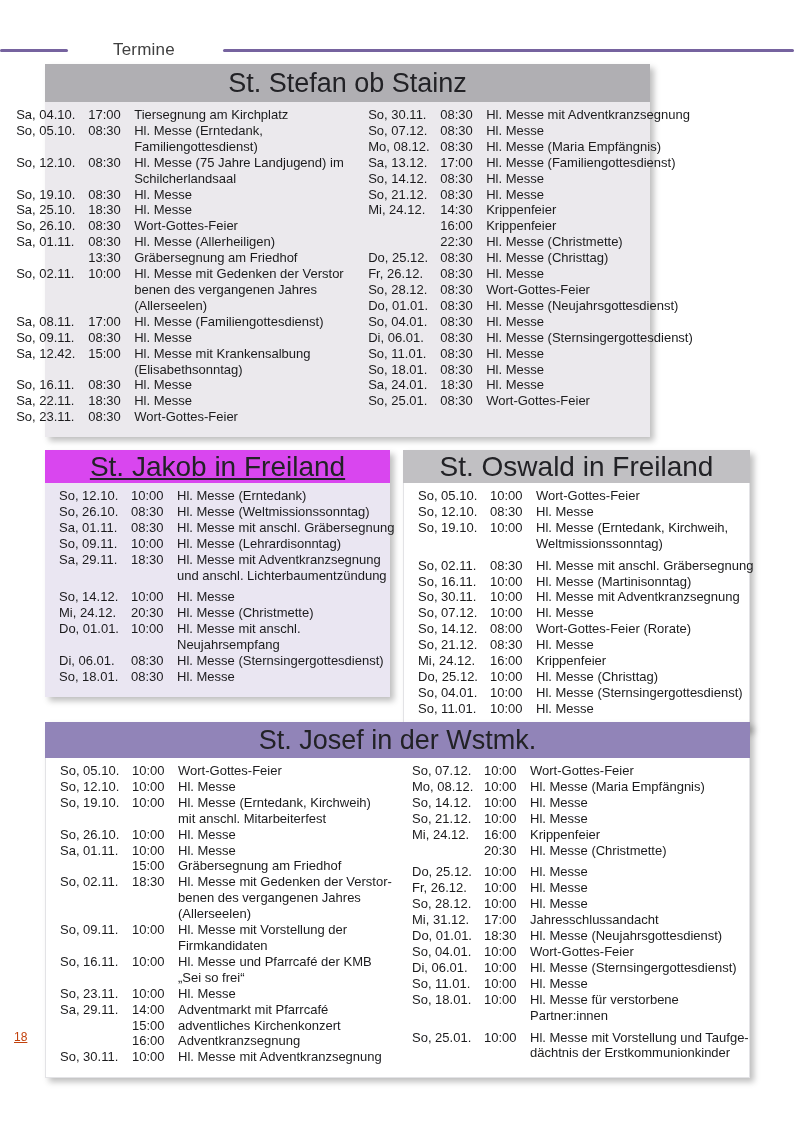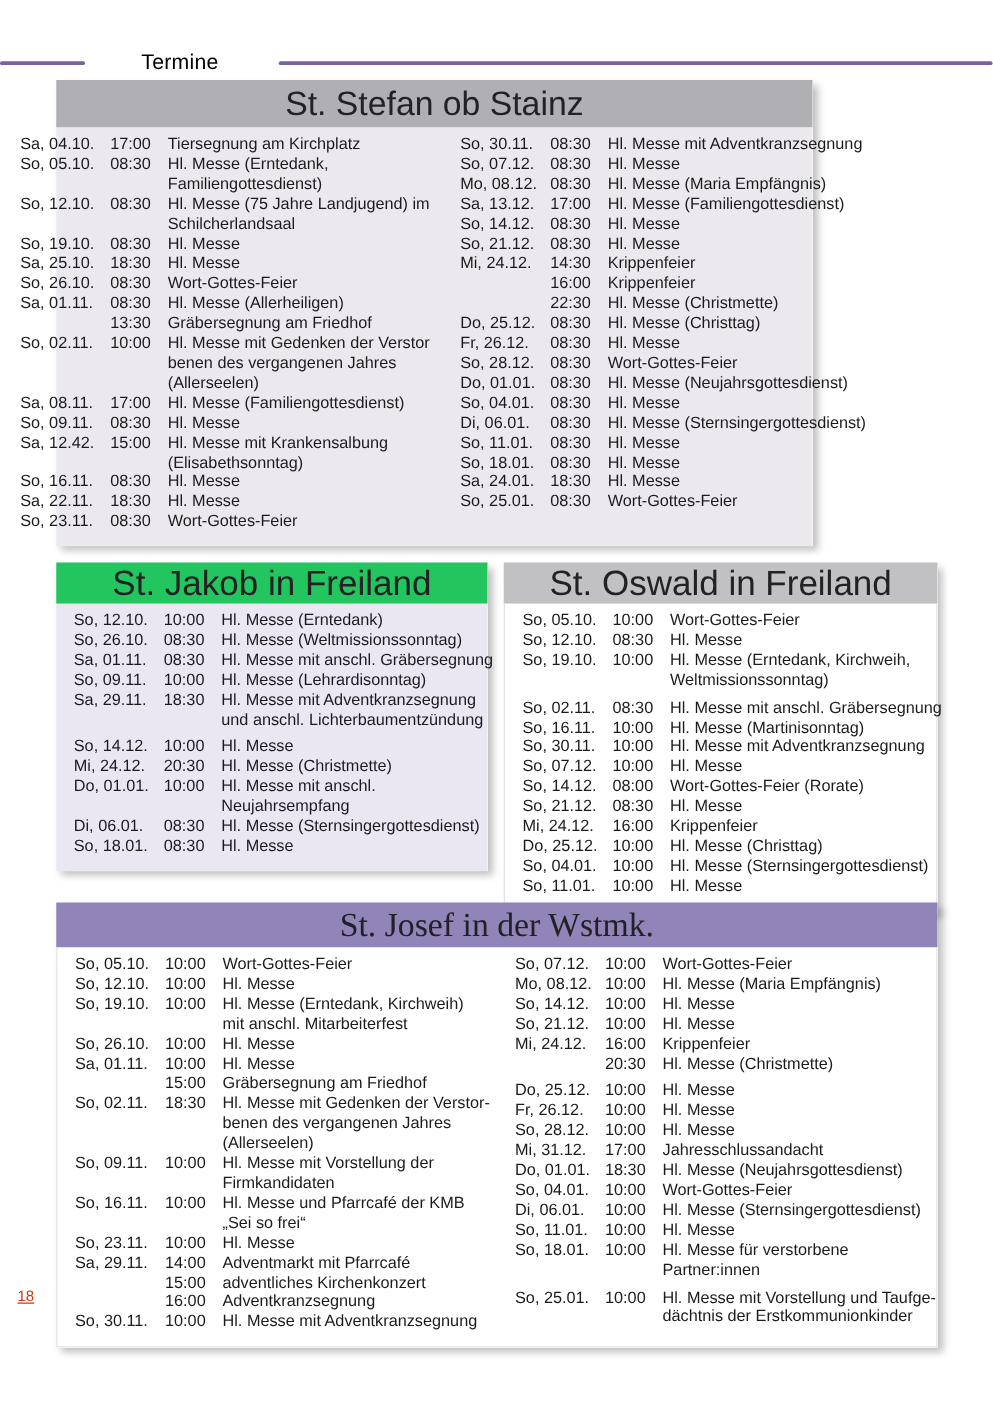--- a/index.html
+++ b/index.html
@@ -6,36 +6,36 @@
   html,body { width:794px; height:1123px; background:#ffffff;
               font-family:"Liberation Sans", sans-serif; color:#1b1b1d; }
   body { position:relative; overflow:hidden; }
 
   
   .topbar { position:absolute; top:40px; left:0; right:0; height:20px;
             display:flex; align-items:center; }
   .rule { height:3px; border-radius:2px; }
   .rule-left { width:68px; }
   .rule-right { flex:1; margin-right:0; }
-  .termine-label { font-size:17px; color:#000000; margin-left:45px; margin-right:48px;
+  .termine-label { font-size:17px; color:#404040; margin-left:45px; margin-right:48px;
                    letter-spacing:0.2px; }
 
   
   .panel { position:absolute; box-shadow:4px 4px 6px rgba(0,0,0,0.25); }
   .panel-header { display:flex; align-items:center; justify-content:center;
                   color:#222226; white-space:nowrap; }
   .panel-body { padding:5px 0 12px 0; }
 
   #panel-stefan { left:45px; top:64px;  width:605px; }
   #panel-stefan .panel-header { height:38px; font-size:27px; }
   #panel-jakob  { left:45px; top:450px; width:345px; }
   #panel-oswald { left:403px; top:450px; width:347px; }
   #panel-jakob .panel-header, #panel-oswald .panel-header { height:33px; font-size:28px; }
   #panel-josef  { left:45px; top:722px; width:705px; }
-  #panel-josef .panel-header { height:36px; font-size:27px;font-family:Liberation Serif, serif; }
+  #panel-josef .panel-header { height:36px; font-size:27px; }
 
   #panel-jakob  .panel-body { min-height:214px; }
   #panel-oswald .panel-body { min-height:226px; }
   #panel-oswald, #panel-josef { border-right:0; }
   #panel-oswald .panel-body, #panel-josef .panel-body { border:1px solid #e3e3e6; border-top:0; }
 
   .cols { display:flex; align-items:flex-start; }
   .col { flex:1; }
   .col.first { flex:0 0 352px; }
 
@@ -255,21 +255,21 @@
         <div class="row">
           <span class="day">So, 25.01.</span>
           <span class="time">08:30</span>
           <span class="text">Wort-Gottes-Feier</span>
         </div>
       </div>
     </div>
 </div>
 
 <div class="panel" id="panel-jakob">
-  <div class="panel-header" style="background: #22c55e;">St. Jakob in Freiland</div>
+  <div class="panel-header" style="background: #d946ef; text-decoration: underline;">St. Jakob in Freiland</div>
   <div class="panel-body cols" style="background: rgb(234, 230, 242);">
       <div class="col">
         <div class="row">
           <span class="day">So, 12.10.</span>
           <span class="time">10:00</span>
           <span class="text">Hl. Messe (Erntedank)</span>
         </div>
         <div class="row">
           <span class="day">So, 26.10.</span>
           <span class="time">08:30</span>

